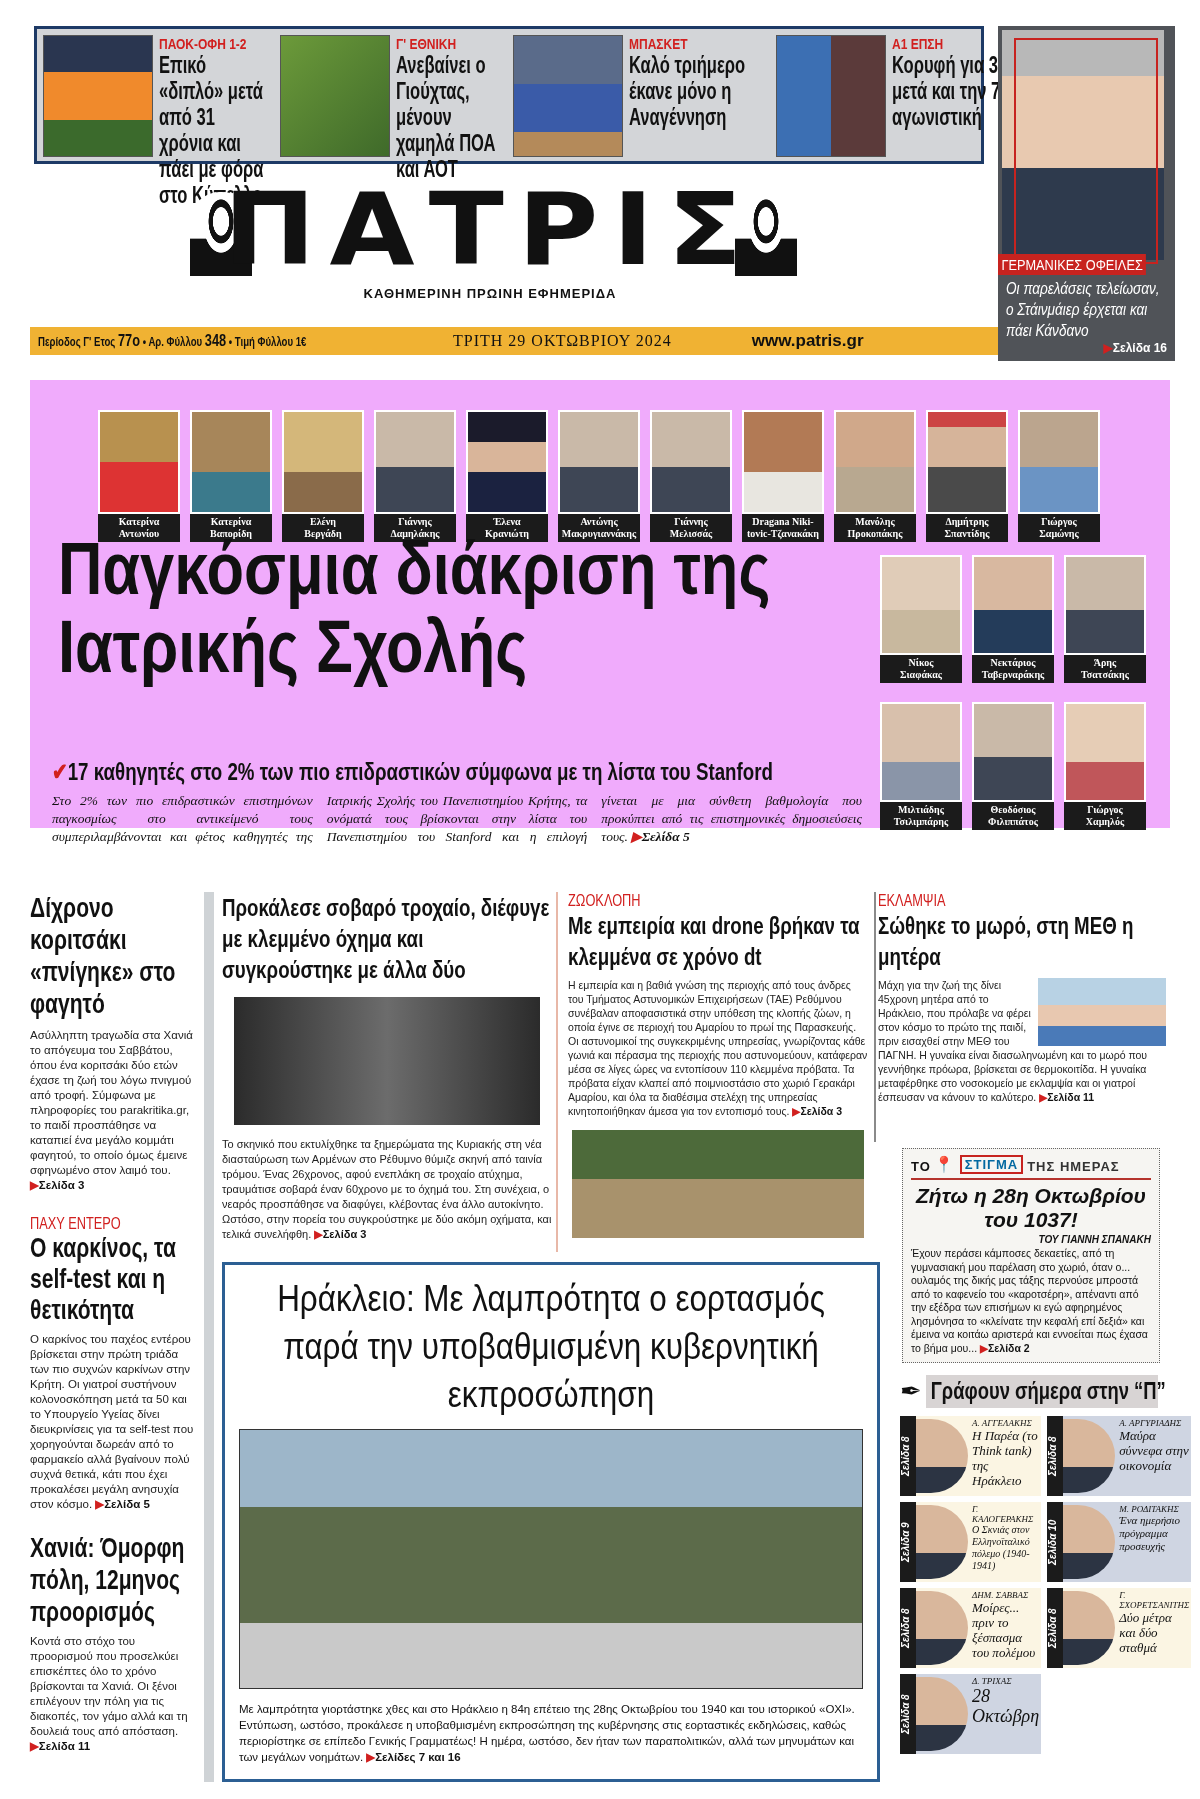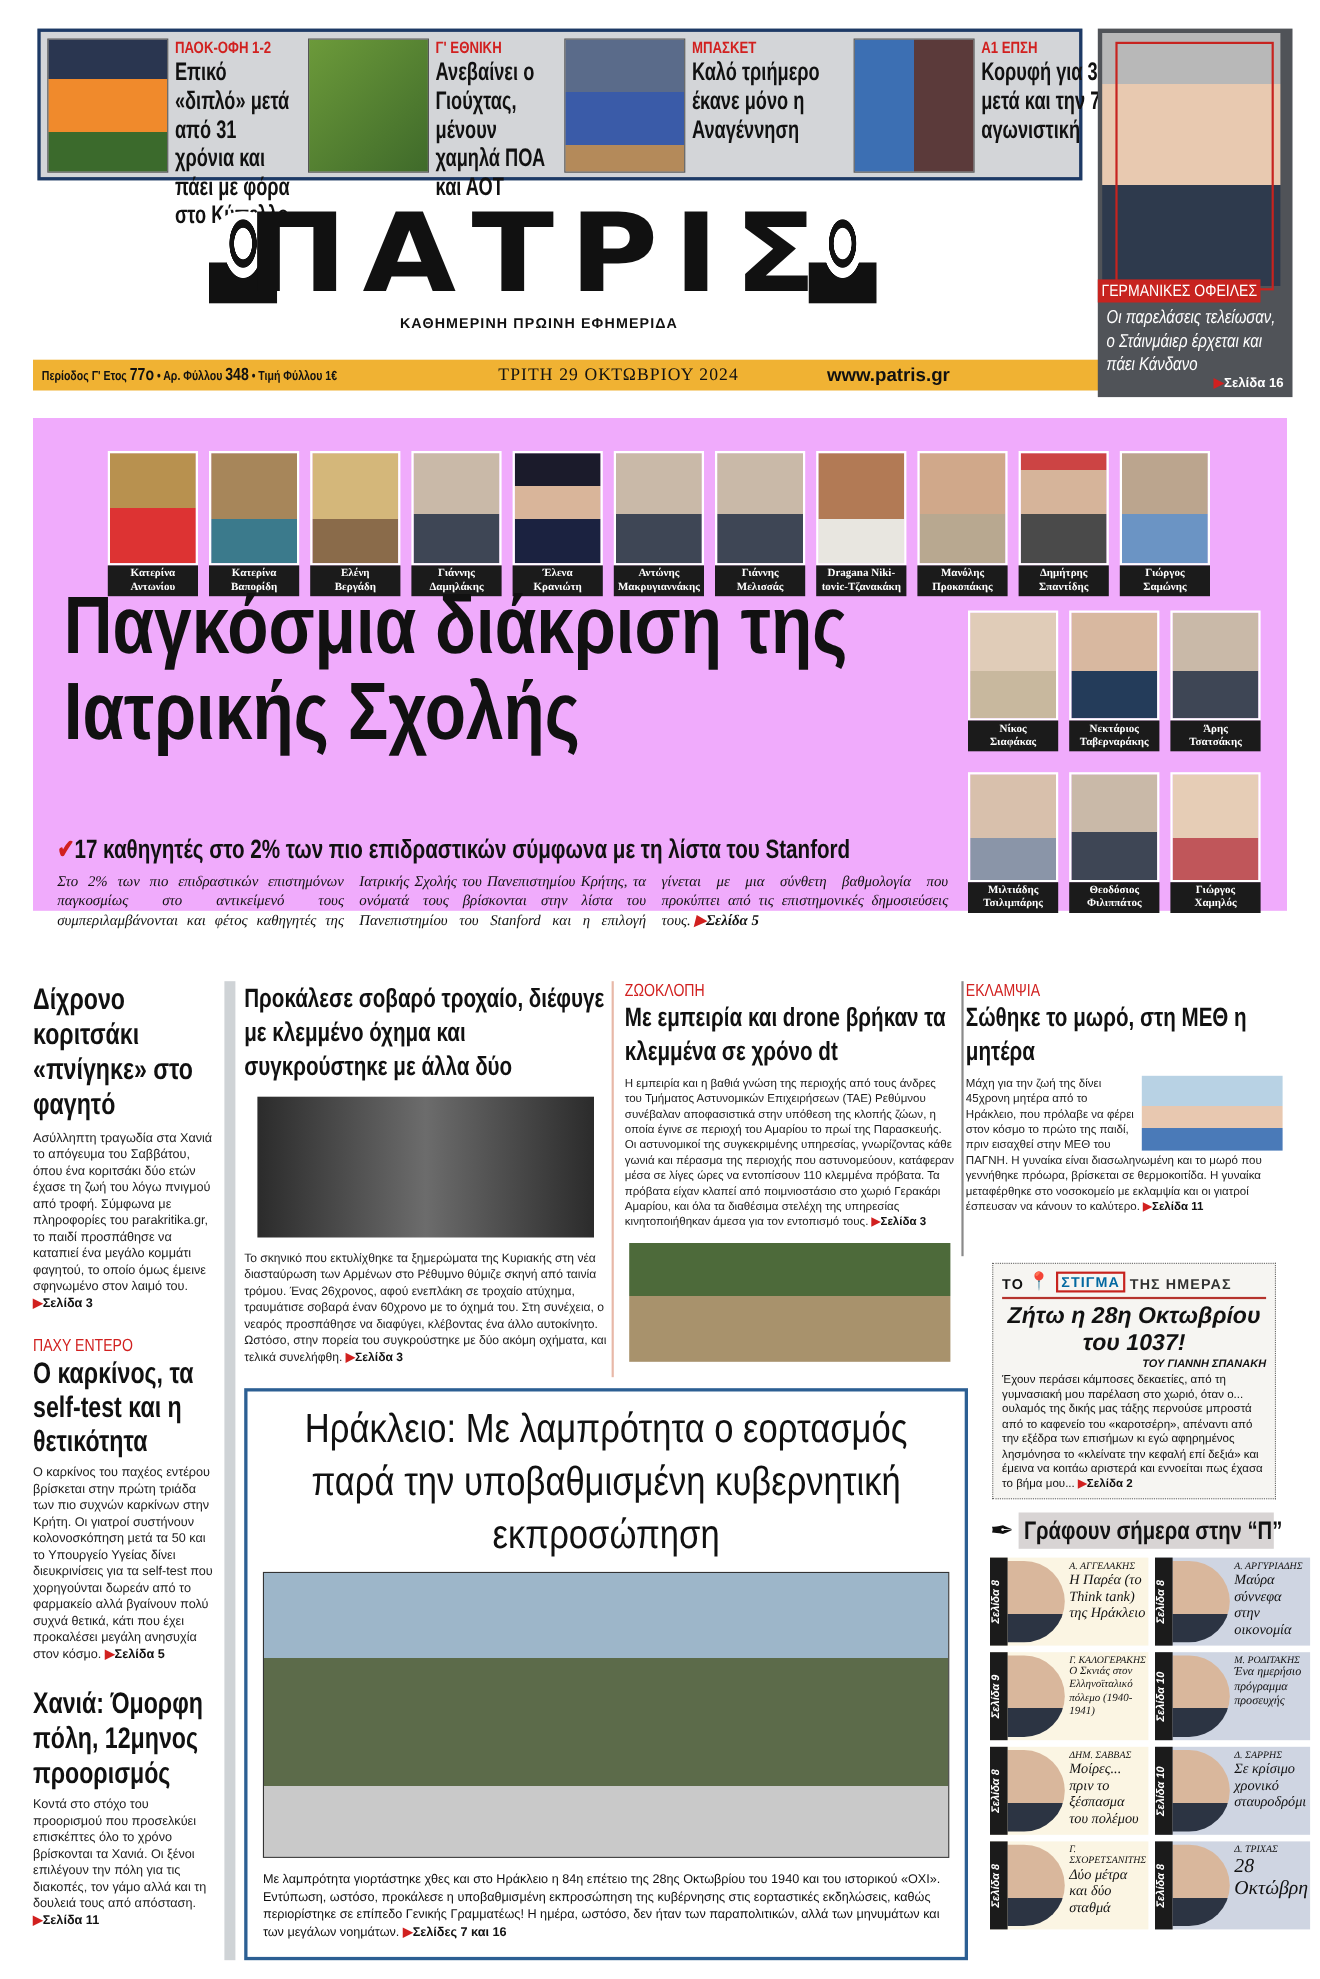--- a/index.html
+++ b/index.html
@@ -343,28 +343,20 @@
         </div>
       </div>
     <div class="writer l">
         <div class="w-page">Σελίδα 8</div>
         <div class="w-face"></div>
         <div class="w-text">
           <div class="w-name">ΔΗΜ. ΣΑΒΒΑΣ</div>
           <div class="w-title">Μοίρες... πριν το ξέσπασμα του πολέμου</div>
         </div>
       </div>
-    <div class="writer r">
-        <div class="w-page">Σελίδα 10</div>
-        <div class="w-face"></div>
-        <div class="w-text">
-          <div class="w-name">Δ. ΣΑΡΡΗΣ</div>
-          <div class="w-title">Σε κρίσιμο χρονικό σταυροδρόμι</div>
-        </div>
-      </div>
     <div class="writer l">
         <div class="w-page">Σελίδα 8</div>
         <div class="w-face"></div>
         <div class="w-text">
           <div class="w-name">Γ. ΣΧΟΡΕΤΣΑΝΙΤΗΣ</div>
           <div class="w-title">Δύο μέτρα και δύο σταθμά</div>
         </div>
       </div>
     <div class="writer r">
         <div class="w-page">Σελίδα 8</div>

